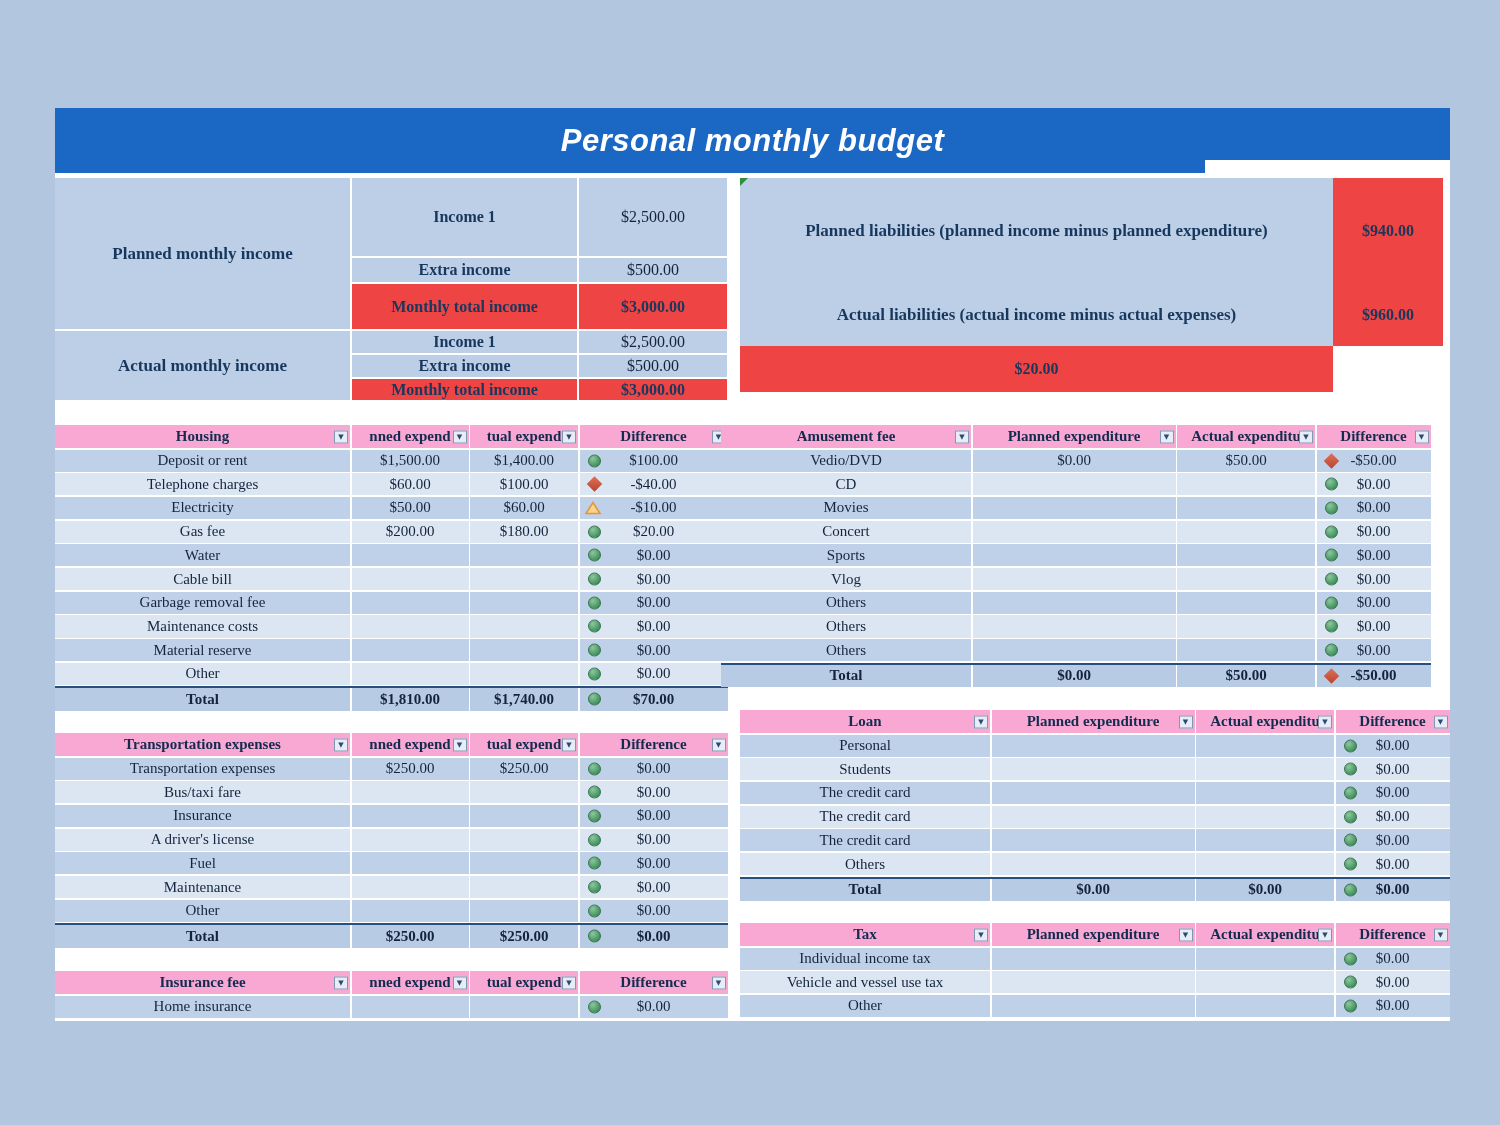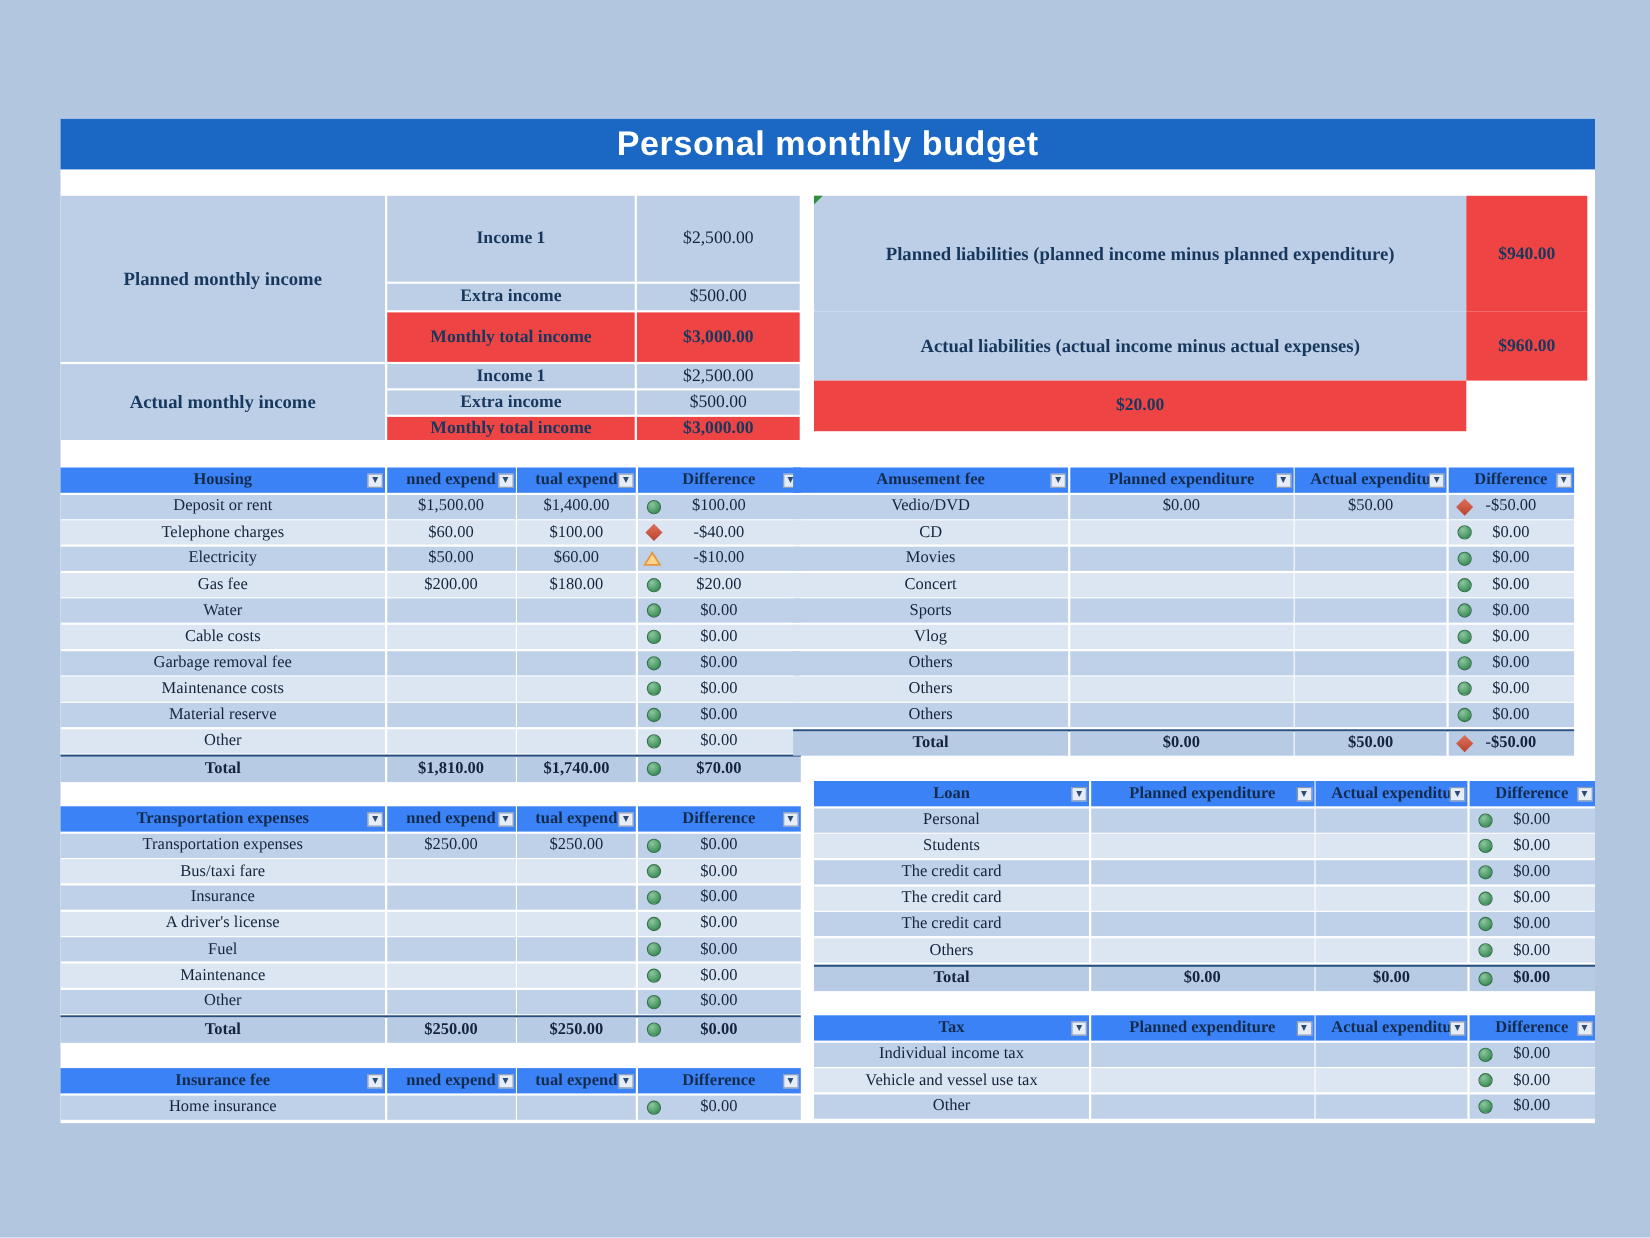--- a/index.html
+++ b/index.html
@@ -5,22 +5,22 @@
   html,body{margin:0;padding:0;}
   body{
     width:1500px;height:1125px;position:relative;overflow:hidden;
     background:#b3c6e0;
     font-family:"Liberation Serif","DejaVu Serif",serif;
     color:#14243d;
   }
   .sheet{position:absolute;left:55px;top:108px;width:1395px;height:913px;background:#ffffff;}
 
   
-  .title-bar{position:absolute;left:0;top:0;width:1395px;height:46px;background:#1a67c4;
-    display:flex;align-items:center;justify-content:center;}
+  .title-bar{position:absolute;left:0;top:0;width:1395px;height:65px;background:#1a67c4;
+    display:flex;align-items:center;justify-content:center;font-style:italic;}
   .title-text{color:#ffffff;font-family:"Liberation Sans","DejaVu Sans",sans-serif;
     font-weight:700;font-size:31px;letter-spacing:.5px;}
   .title-notch{position:absolute;left:1150px;top:52px;width:245px;height:16px;background:#ffffff;}
 
   
   .income-grid{position:absolute;left:0;top:70px;display:grid;
     grid-template-columns:295px 225px 148px;
     grid-template-rows:78px 24px 45px 22px 22px 21px;gap:2px;}
   .liab-grid{position:absolute;left:685px;top:70px;display:grid;
     grid-template-columns:593px 110px;
@@ -41,21 +41,21 @@
   #tbl-amusement{left:666px;top:317px;}
   #tbl-loan{left:685px;top:602px;}
   #tbl-tax{left:685px;top:815px;}
 
   .t-row{display:grid;column-gap:1.5px;margin-bottom:1.5px;height:22.2px;}
   .ltab .t-row{grid-template-columns:295px 117px 108px 148px;}
   .rtab .t-row{grid-template-columns:250px 203px 138px 114px;}
   .t-header{height:23px;}
   .tcell{position:relative;display:flex;align-items:center;justify-content:center;
     font-size:15px;overflow:hidden;white-space:nowrap;}
-  .t-header .tcell{background:#3b82f6;font-weight:700;color:#132c4e;}
+  .t-header .tcell{background:#f9a8d4;font-weight:700;color:#132c4e;}
   .row-med .tcell{background:#bfd1e8;}
   .row-light .tcell{background:#dce6f2;}
   .row-total{border-top:2px solid #27507f;}
   .row-total .tcell{background:#b7cbe5;font-weight:700;}
 
   .htxt{padding:0 4px;}
   .fbtn{position:absolute;right:2px;top:50%;transform:translateY(-50%);
     width:14px;height:13px;background:#e7edf6;border:1px solid #8196b2;
     display:flex;align-items:center;justify-content:center;box-sizing:border-box;}
   .fbtn .ar{font-size:7px;color:#2d4a73;line-height:1;
@@ -178,21 +178,21 @@
       <div class="t-row row-med">
         <div class="tcell">Water</div>
         <div class="tcell"></div>
         <div class="tcell"></div>
         <div class="tcell">
           <span class="ind ind-green"></span>
           <span class="dval">$0.00</span>
         </div>
       </div>
       <div class="t-row row-light">
-        <div class="tcell">Cable costs</div>
+        <div class="tcell">Cable bill</div>
         <div class="tcell"></div>
         <div class="tcell"></div>
         <div class="tcell">
           <span class="ind ind-green"></span>
           <span class="dval">$0.00</span>
         </div>
       </div>
       <div class="t-row row-med">
         <div class="tcell">Garbage removal fee</div>
         <div class="tcell"></div>

